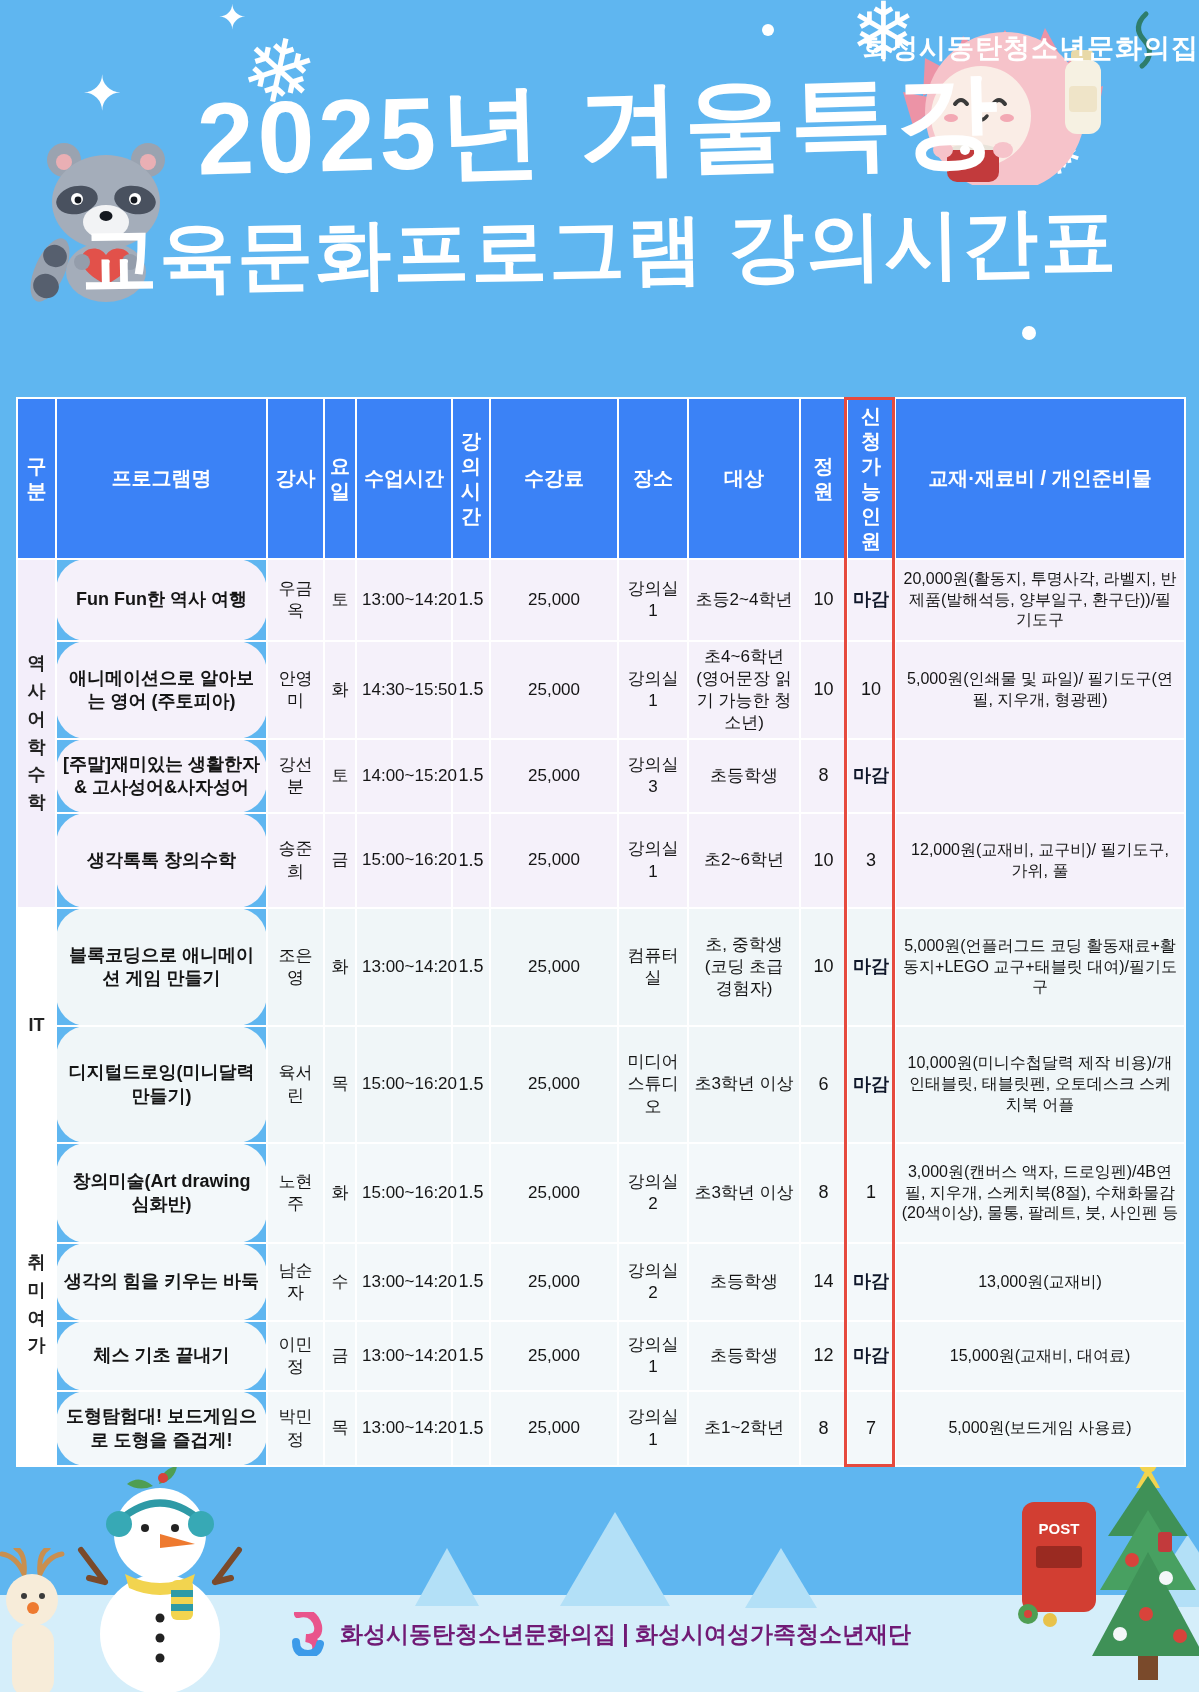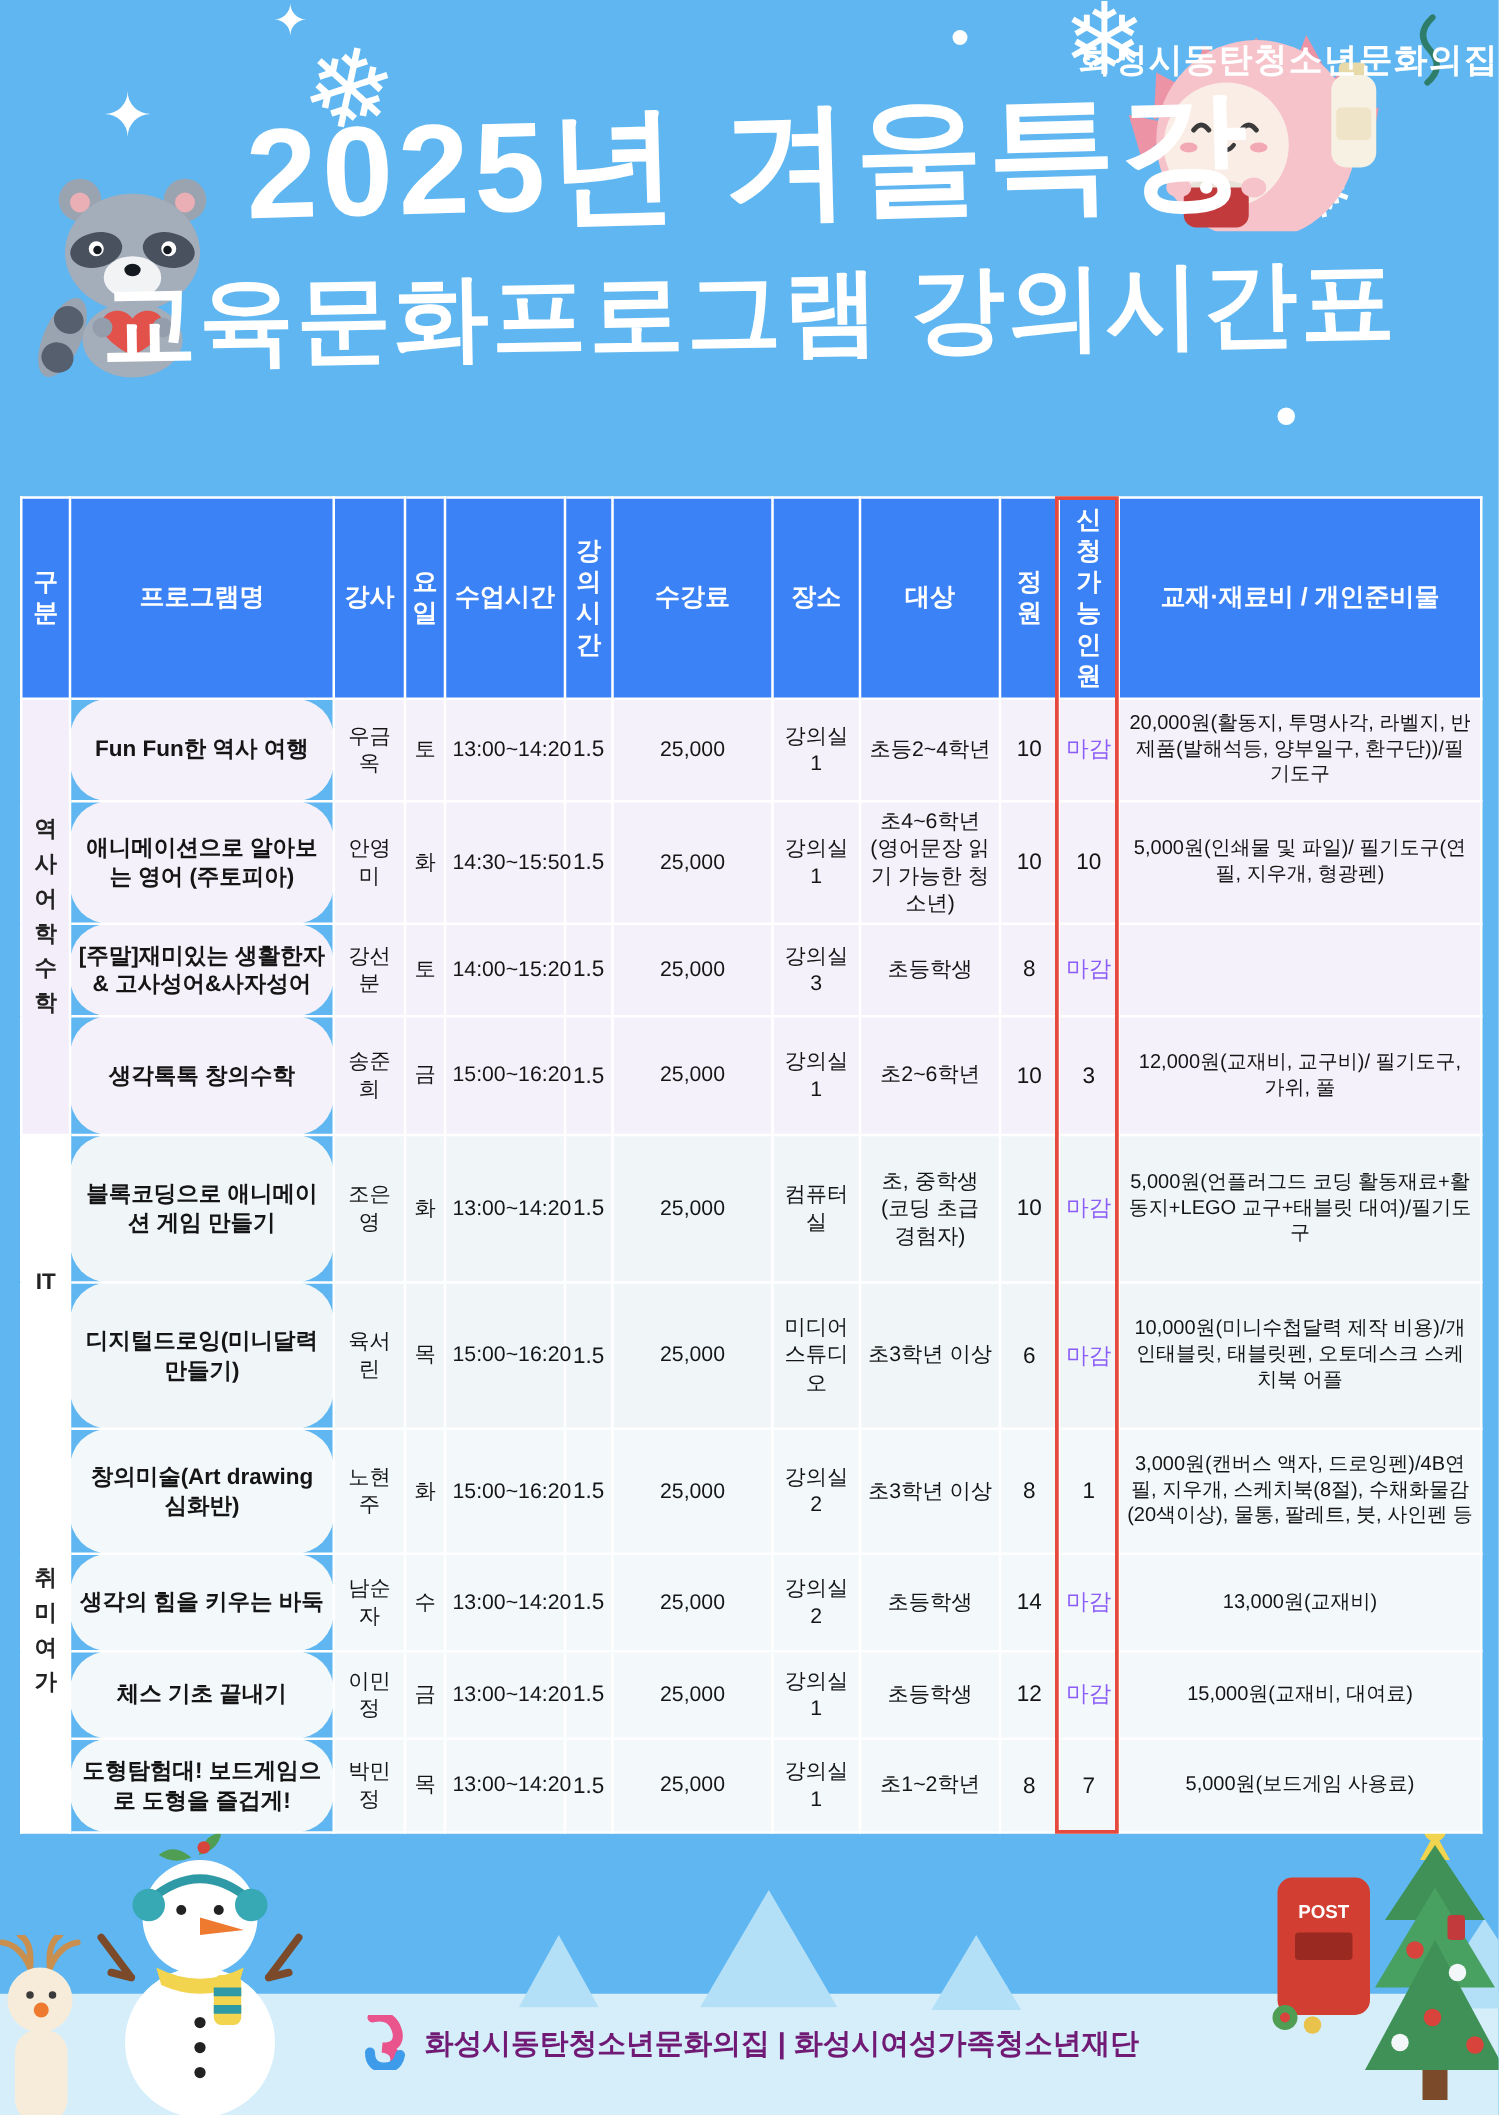--- a/index.html
+++ b/index.html
@@ -24,21 +24,21 @@
   col.w8{width:112px}col.w9{width:47px}col.w10{width:48px}col.w11{width:290px}
   th,td{border:2px solid #fff;text-align:center;vertical-align:middle;padding:2px 5px;}
   thead th{background:#3b82f6;color:#fff;font-size:20px;font-weight:bold;line-height:1.25;}
   td{color:#151515;font-size:17px;line-height:1.3;}
   .c-prog{font-weight:bold;font-size:18px;border-radius:31px;}
   .c-mat{font-size:16px;margin-top:32px;}
   .c-cap,.c-avail,.c-hours{font-size:18px;}
   .glabel{font-weight:bold;font-size:18px;line-height:1.55;color:#222;}
   tr.g1 td{background:#F5F1FA;} tr.g2 td{background:#F0F6F8;} tr.g3 td{background:#F3F8FA;}
   td.glabel.g1{background:#F3EEFA;} td.glabel.g2,td.glabel.g3{background:#FFFFFF;}
-  .closed{color:#8b5cf6;font-weight:normal;text-align:center;}
+  .closed{color:#0f172a;font-weight:bold;text-align:center;}
   .red-col{position:absolute;left:828px;top:0;width:51px;height:100%;
            border:3px solid #E64A3E;box-sizing:border-box;pointer-events:none;z-index:6;}
 
   
   .ground{position:absolute;left:0;top:1595px;width:100%;height:97px;background:#D5EEFA;z-index:1;}
   .tree-sil{position:absolute;background:#B3E0F7;clip-path:polygon(50% 0,0 100%,100% 100%);z-index:1;}
   .char{position:absolute;z-index:2;}
   .footer-row{position:absolute;top:1612px;left:0;width:100%;display:flex;
               justify-content:center;align-items:center;gap:12px;z-index:3;}
   .footer-text{font-size:23px;font-weight:bold;color:#701a75;}

